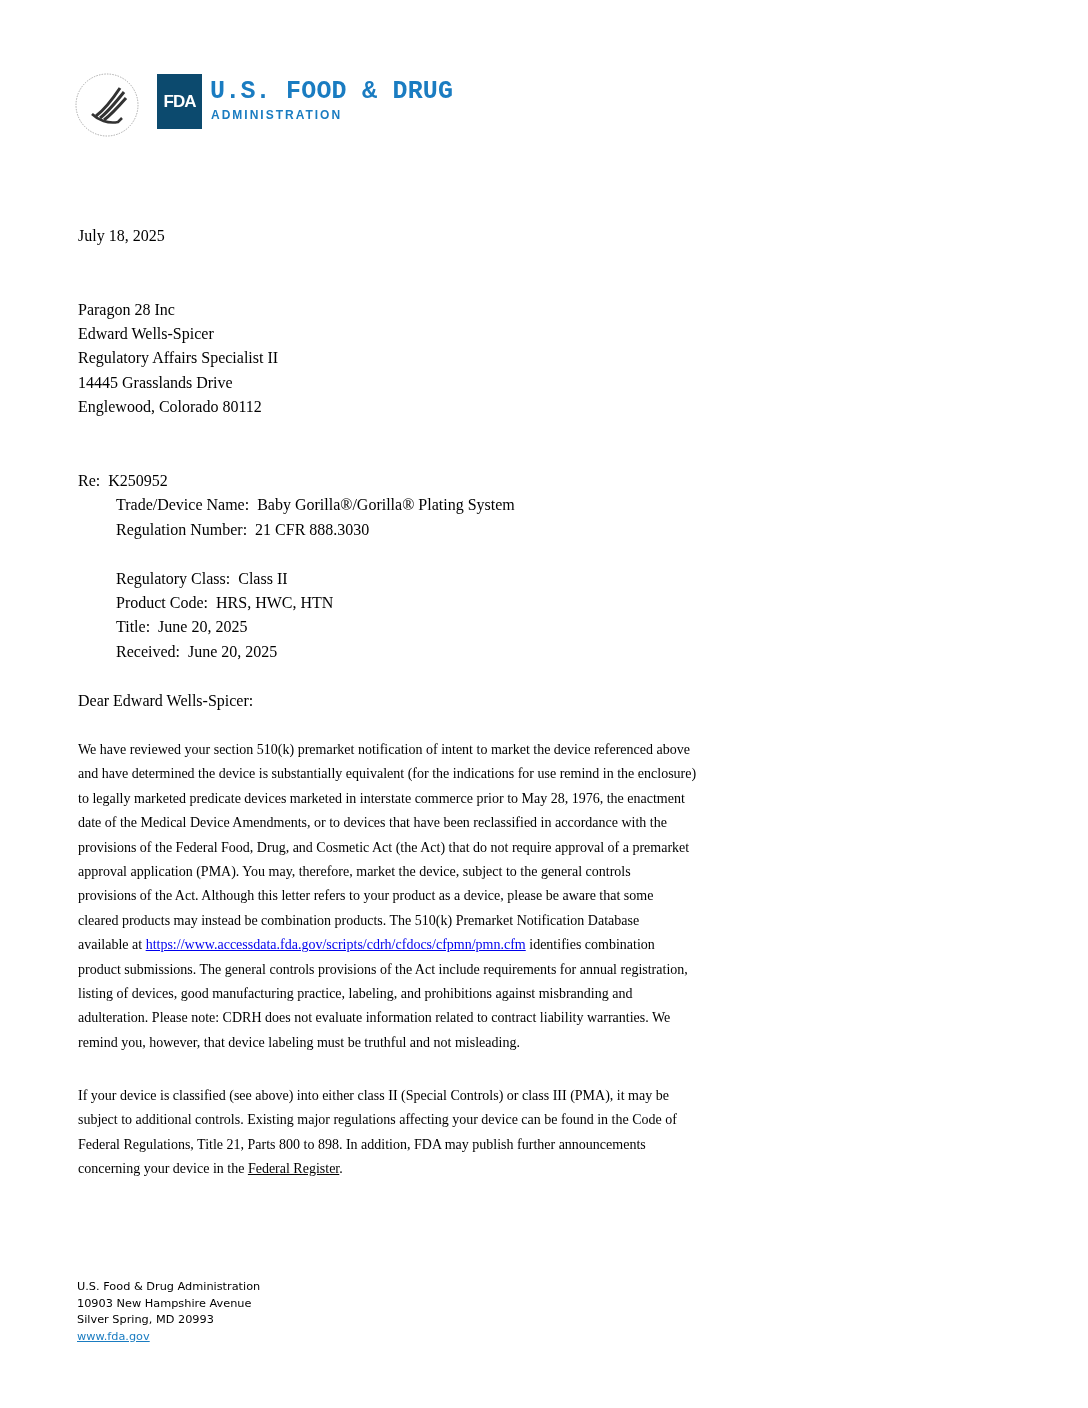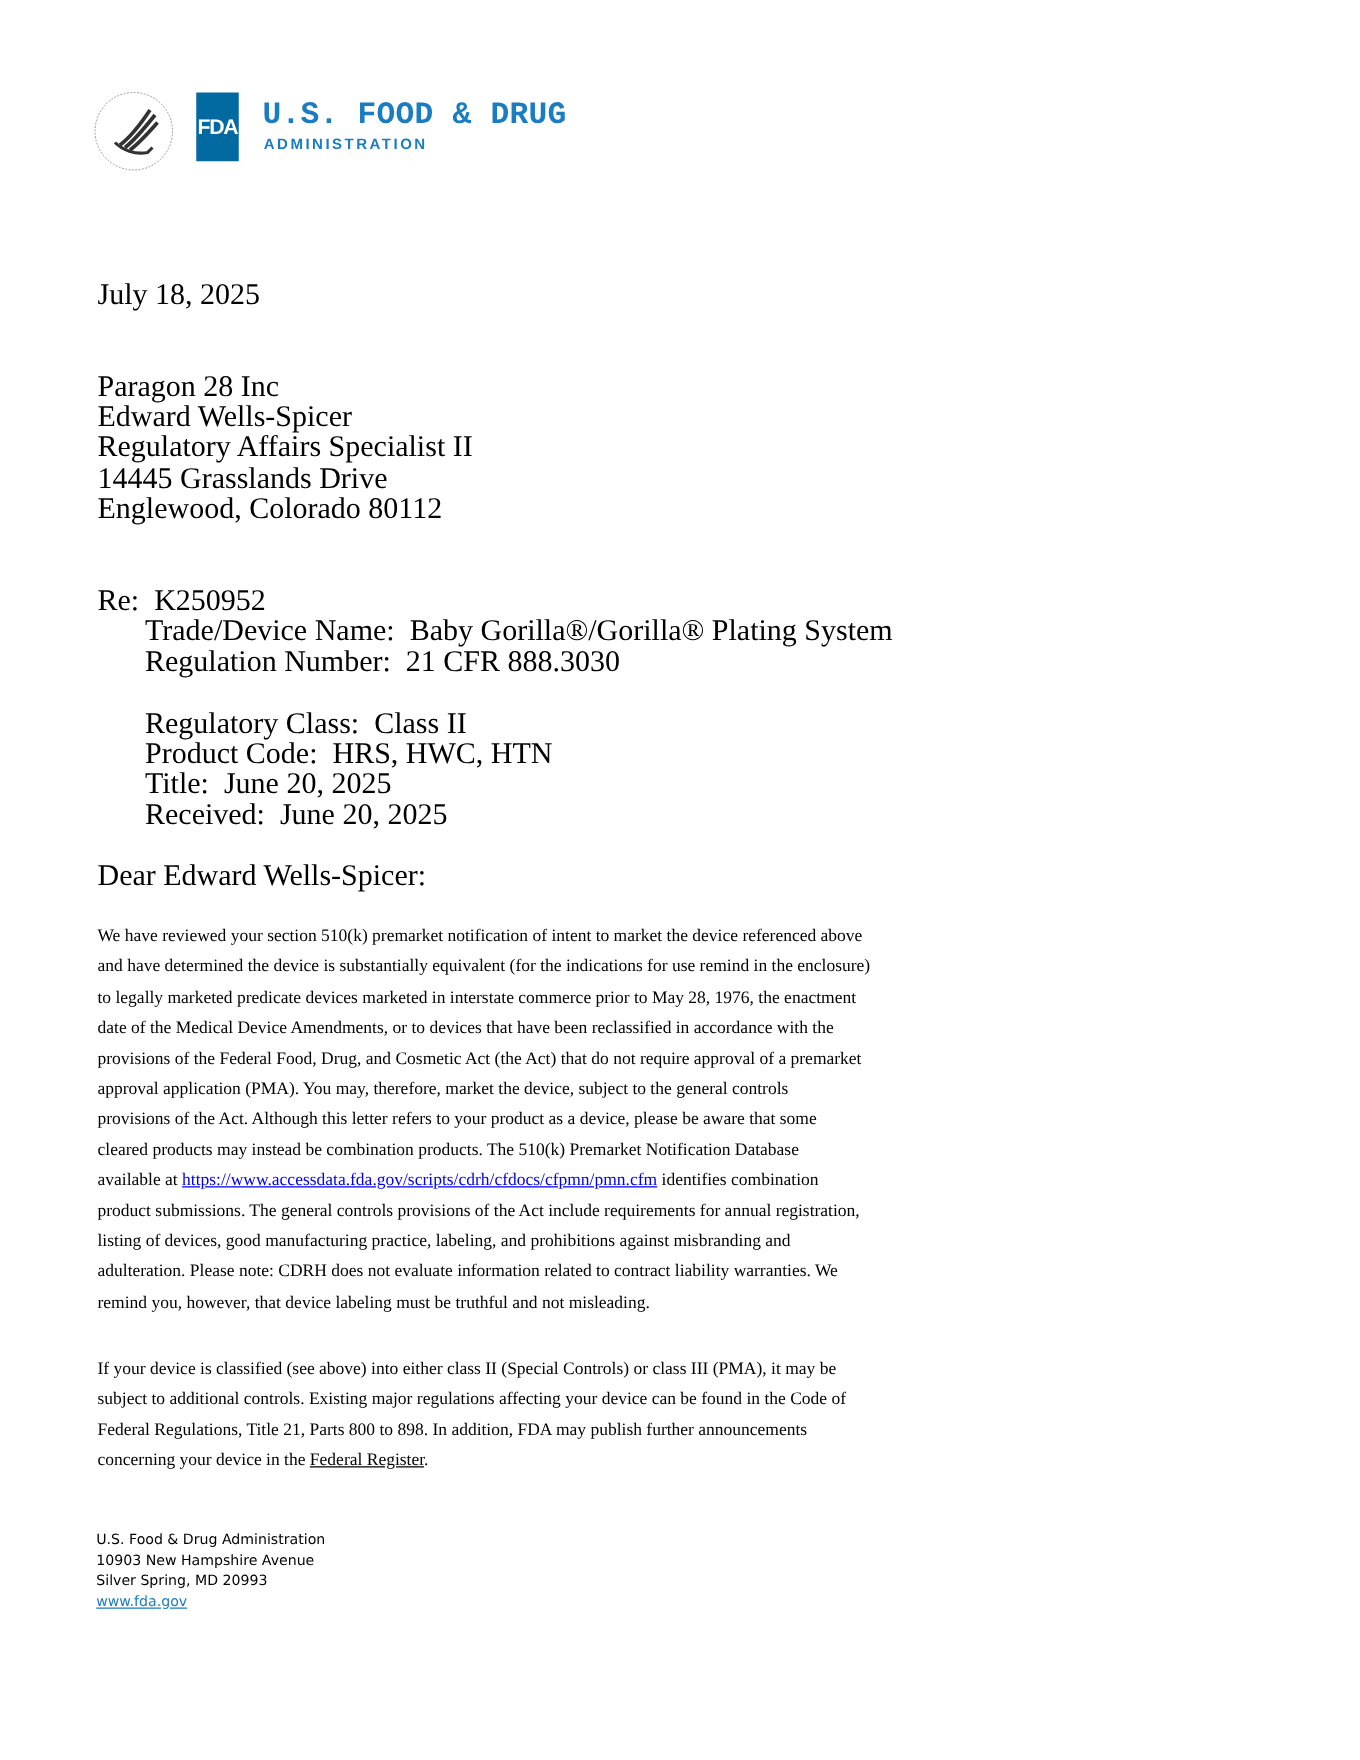--- a/index.html
+++ b/index.html
@@ -2,39 +2,39 @@
 <html><head>
 <meta charset="utf-8">
 <style>
   html, body { margin: 0; padding: 0; background: #ffffff; }
   body { width: 1088px; height: 1408px; position: relative; overflow: hidden;
          font-family: "Liberation Serif", "DejaVu Serif", serif; color: #000; }
   .page { position: absolute; left: 0; top: 0; width: 1088px; height: 1408px; }
 
   
   .hhs-seal { position: absolute; left: 74px; top: 72px; width: 66px; height: 66px; }
-  .fda-box { position: absolute; left: 157px; top: 74px; width: 34px; height: 55px;
-             background: #0369a1; color: #fff; font-family: "Liberation Sans", "DejaVu Sans", sans-serif;
+  .fda-box { position: absolute; left: 157px; top: 74px; width: 45px; height: 55px;
+             background: #0c4a6e; color: #fff; font-family: "Liberation Sans", "DejaVu Sans", sans-serif;
              font-weight: bold; font-size: 17px; letter-spacing: -1px;
              display: flex; align-items: center; justify-content: center; }
   .fda-name { position: absolute; left: 210px; top: 78px;
               font-family: Liberation Mono, monospace; font-weight: bold;
               color: #1a7cc1; font-size: 25px; line-height: 28px; white-space: nowrap; letter-spacing: 0.2px; }
   .fda-sub { position: absolute; left: 211px; top: 108px;
              font-family: "Liberation Sans", "DejaVu Sans", sans-serif; font-weight: bold;
              color: #1a7cc1; font-size: 12px; letter-spacing: 2px; white-space: nowrap; }
 
-  .text { position: absolute; left: 78px; font-size: 24px; line-height: 24.4px; white-space: nowrap; }
+  .text { position: absolute; left: 78px; font-size: 16px; line-height: 24.4px; white-space: nowrap; }
   .indent { padding-left: 38px; }
   .para { position: absolute; left: 78px; width: 940px; font-size: 14px; line-height: 24.4px; }
   .para .line { white-space: nowrap; display: block; }
   a.link { color: #0000ee; text-decoration: underline; }
   .ul { text-decoration: underline; }
 
-  .footer { position: absolute; left: 77px; top: 1224px;
+  .footer { position: absolute; left: 77px; top: 1279px;
             font-family: "DejaVu Sans", "Liberation Sans", sans-serif; font-size: 11.3px; line-height: 16.6px; color: #000; }
   .footer a { color: #1a7cc1; text-decoration: underline; }
 </style>
 </head>
 <body>
 
 <div class="page">
 
   <div class="hhs-seal">
     <svg width="66" height="66" viewBox="0 0 66 66">

